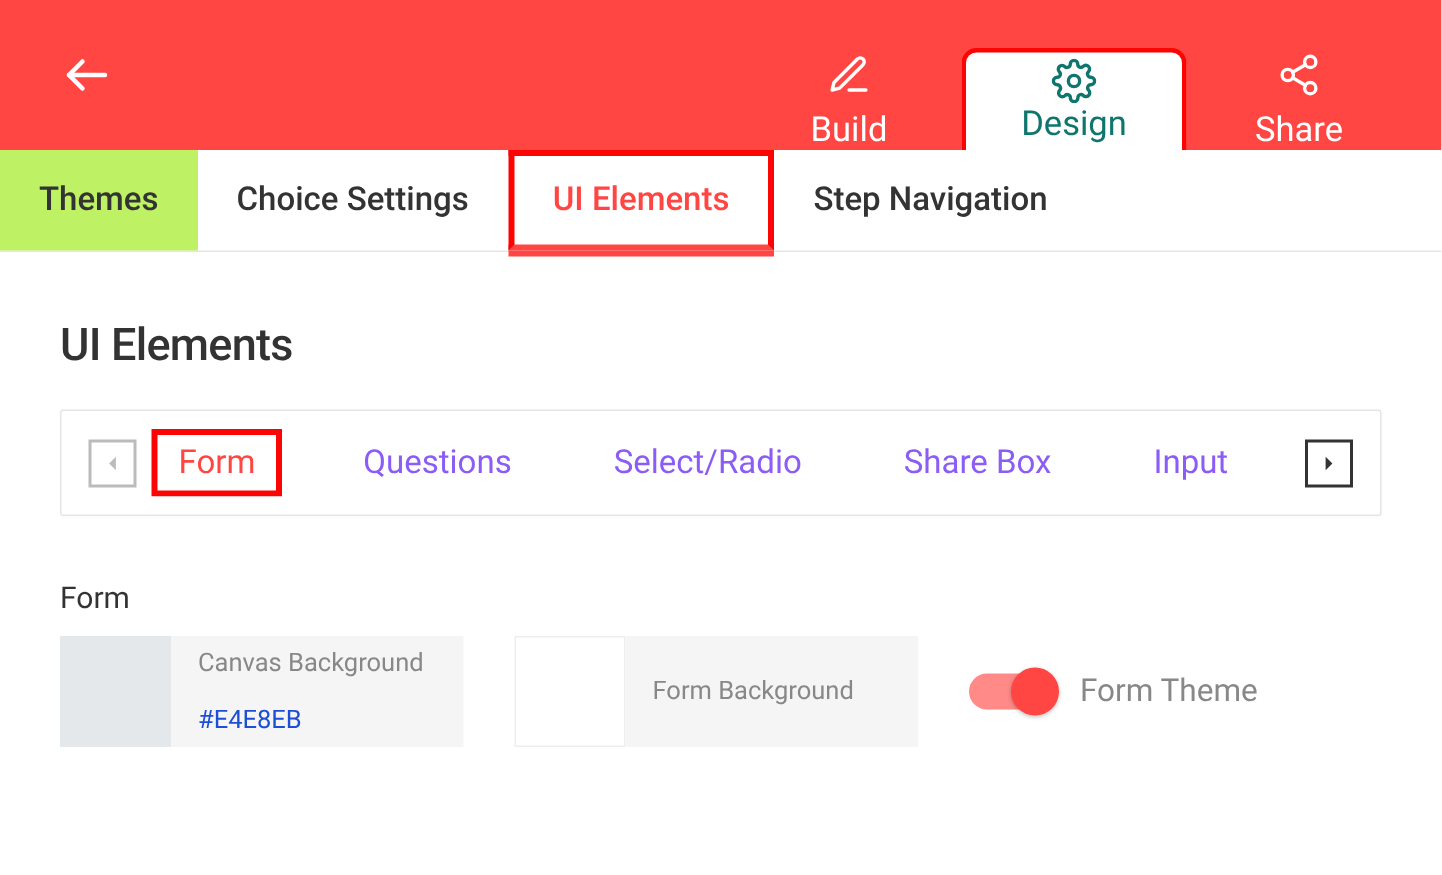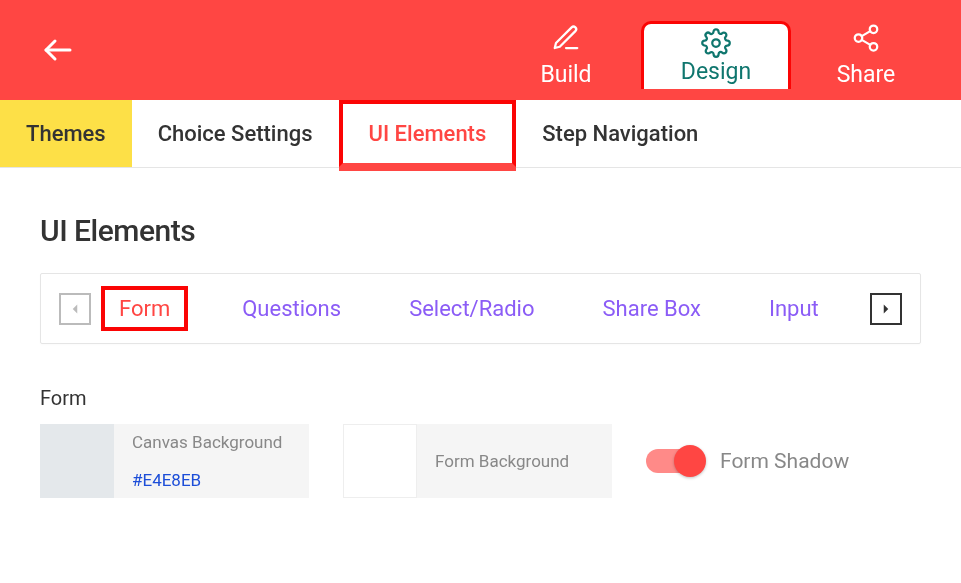--- a/index.html
+++ b/index.html
@@ -19,21 +19,21 @@
     }
     .back-button {
       color: white;
       cursor: pointer;
       display: flex;
       align-items: center;
     }
     .header-tabs {
       margin-left: auto;
       display: flex;
-      align-items: center;
+      align-items: flex-end;
       height: 100%;
       padding-top: 10px;
     }
     .header-tab {
       width: 150px;
       display: flex;
       flex-direction: column;
       align-items: center;
       justify-content: center;
       color: white;
@@ -70,21 +70,21 @@
       padding: 0 26px;
       display: flex;
       align-items: center;
       font-size: 22px;
       color: #333;
       cursor: pointer;
       font-weight: 500;
       white-space: nowrap;
     }
     .sub-nav-item.themes {
-      background: #fde047;
+      background: #bef264;
     }
     .sub-nav-item.active {
       color: #ff4643;
       border: 4px solid #fb0404;
       border-bottom: 4px solid #ff4643;
       position: relative;
     }
     .sub-nav-item.active::after {
       content: "";
       position: absolute;
@@ -312,16 +312,16 @@
       <div class="color-swatch" style="background:#FFFFFF;border:1px solid #eee"></div>
       <div class="color-info">
         <span class="color-label">Form Background</span>
       </div>
     </div>
 
     <div class="toggle-group">
       <div class="toggle-switch">
         <div class="toggle-knob"></div>
       </div>
-      <span class="toggle-label">Form Shadow</span>
+      <span class="toggle-label">Form Theme</span>
     </div>
   </div>
 </div>
 
 </body></html>

